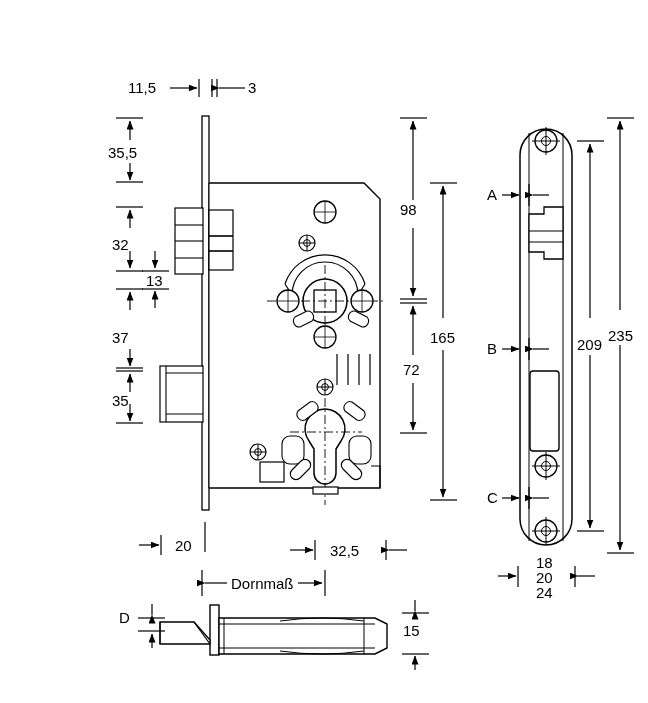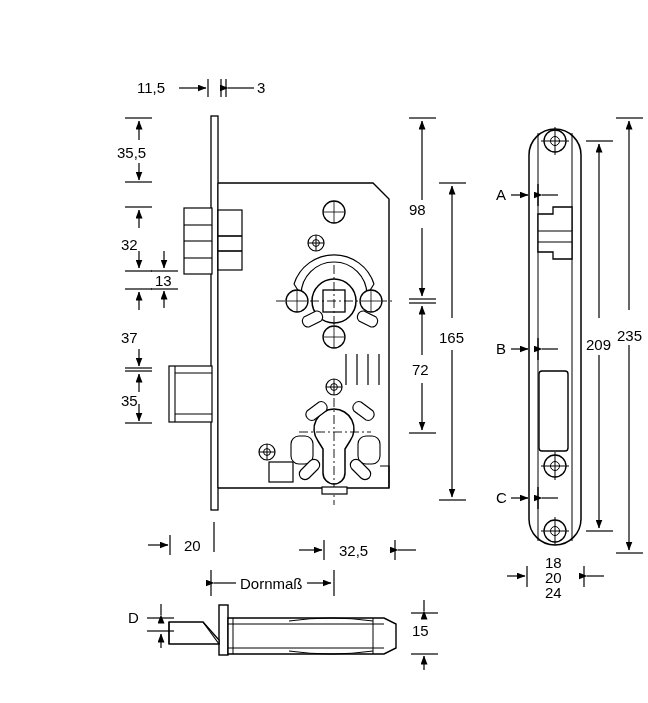--- a/index.html
+++ b/index.html
@@ -4,21 +4,21 @@
 <title>Mortise Lock Technical Drawing</title>
 <style>
   html,body{margin:0;padding:0;background:#ffffff;}
   body{
     width:648px;height:703px;
     font-family:"Liberation Sans", sans-serif;
     color:#000;
     overflow:hidden;
     position:relative;
   }
-  #sheet{position:absolute;left:12px;top:0;width:596px;height:703px;padding-left:39px;}
+  #sheet{position:absolute;left:3px;top:0;width:596px;height:703px;padding-left:39px;}
   svg{display:block;}
   .dimtext{
     font-family:"Liberation Sans", sans-serif;
     font-size:15px;
     fill:#000;
   }
   .lbl{
     font-family:"Liberation Sans", sans-serif;
     font-size:15px;
     fill:#000;

